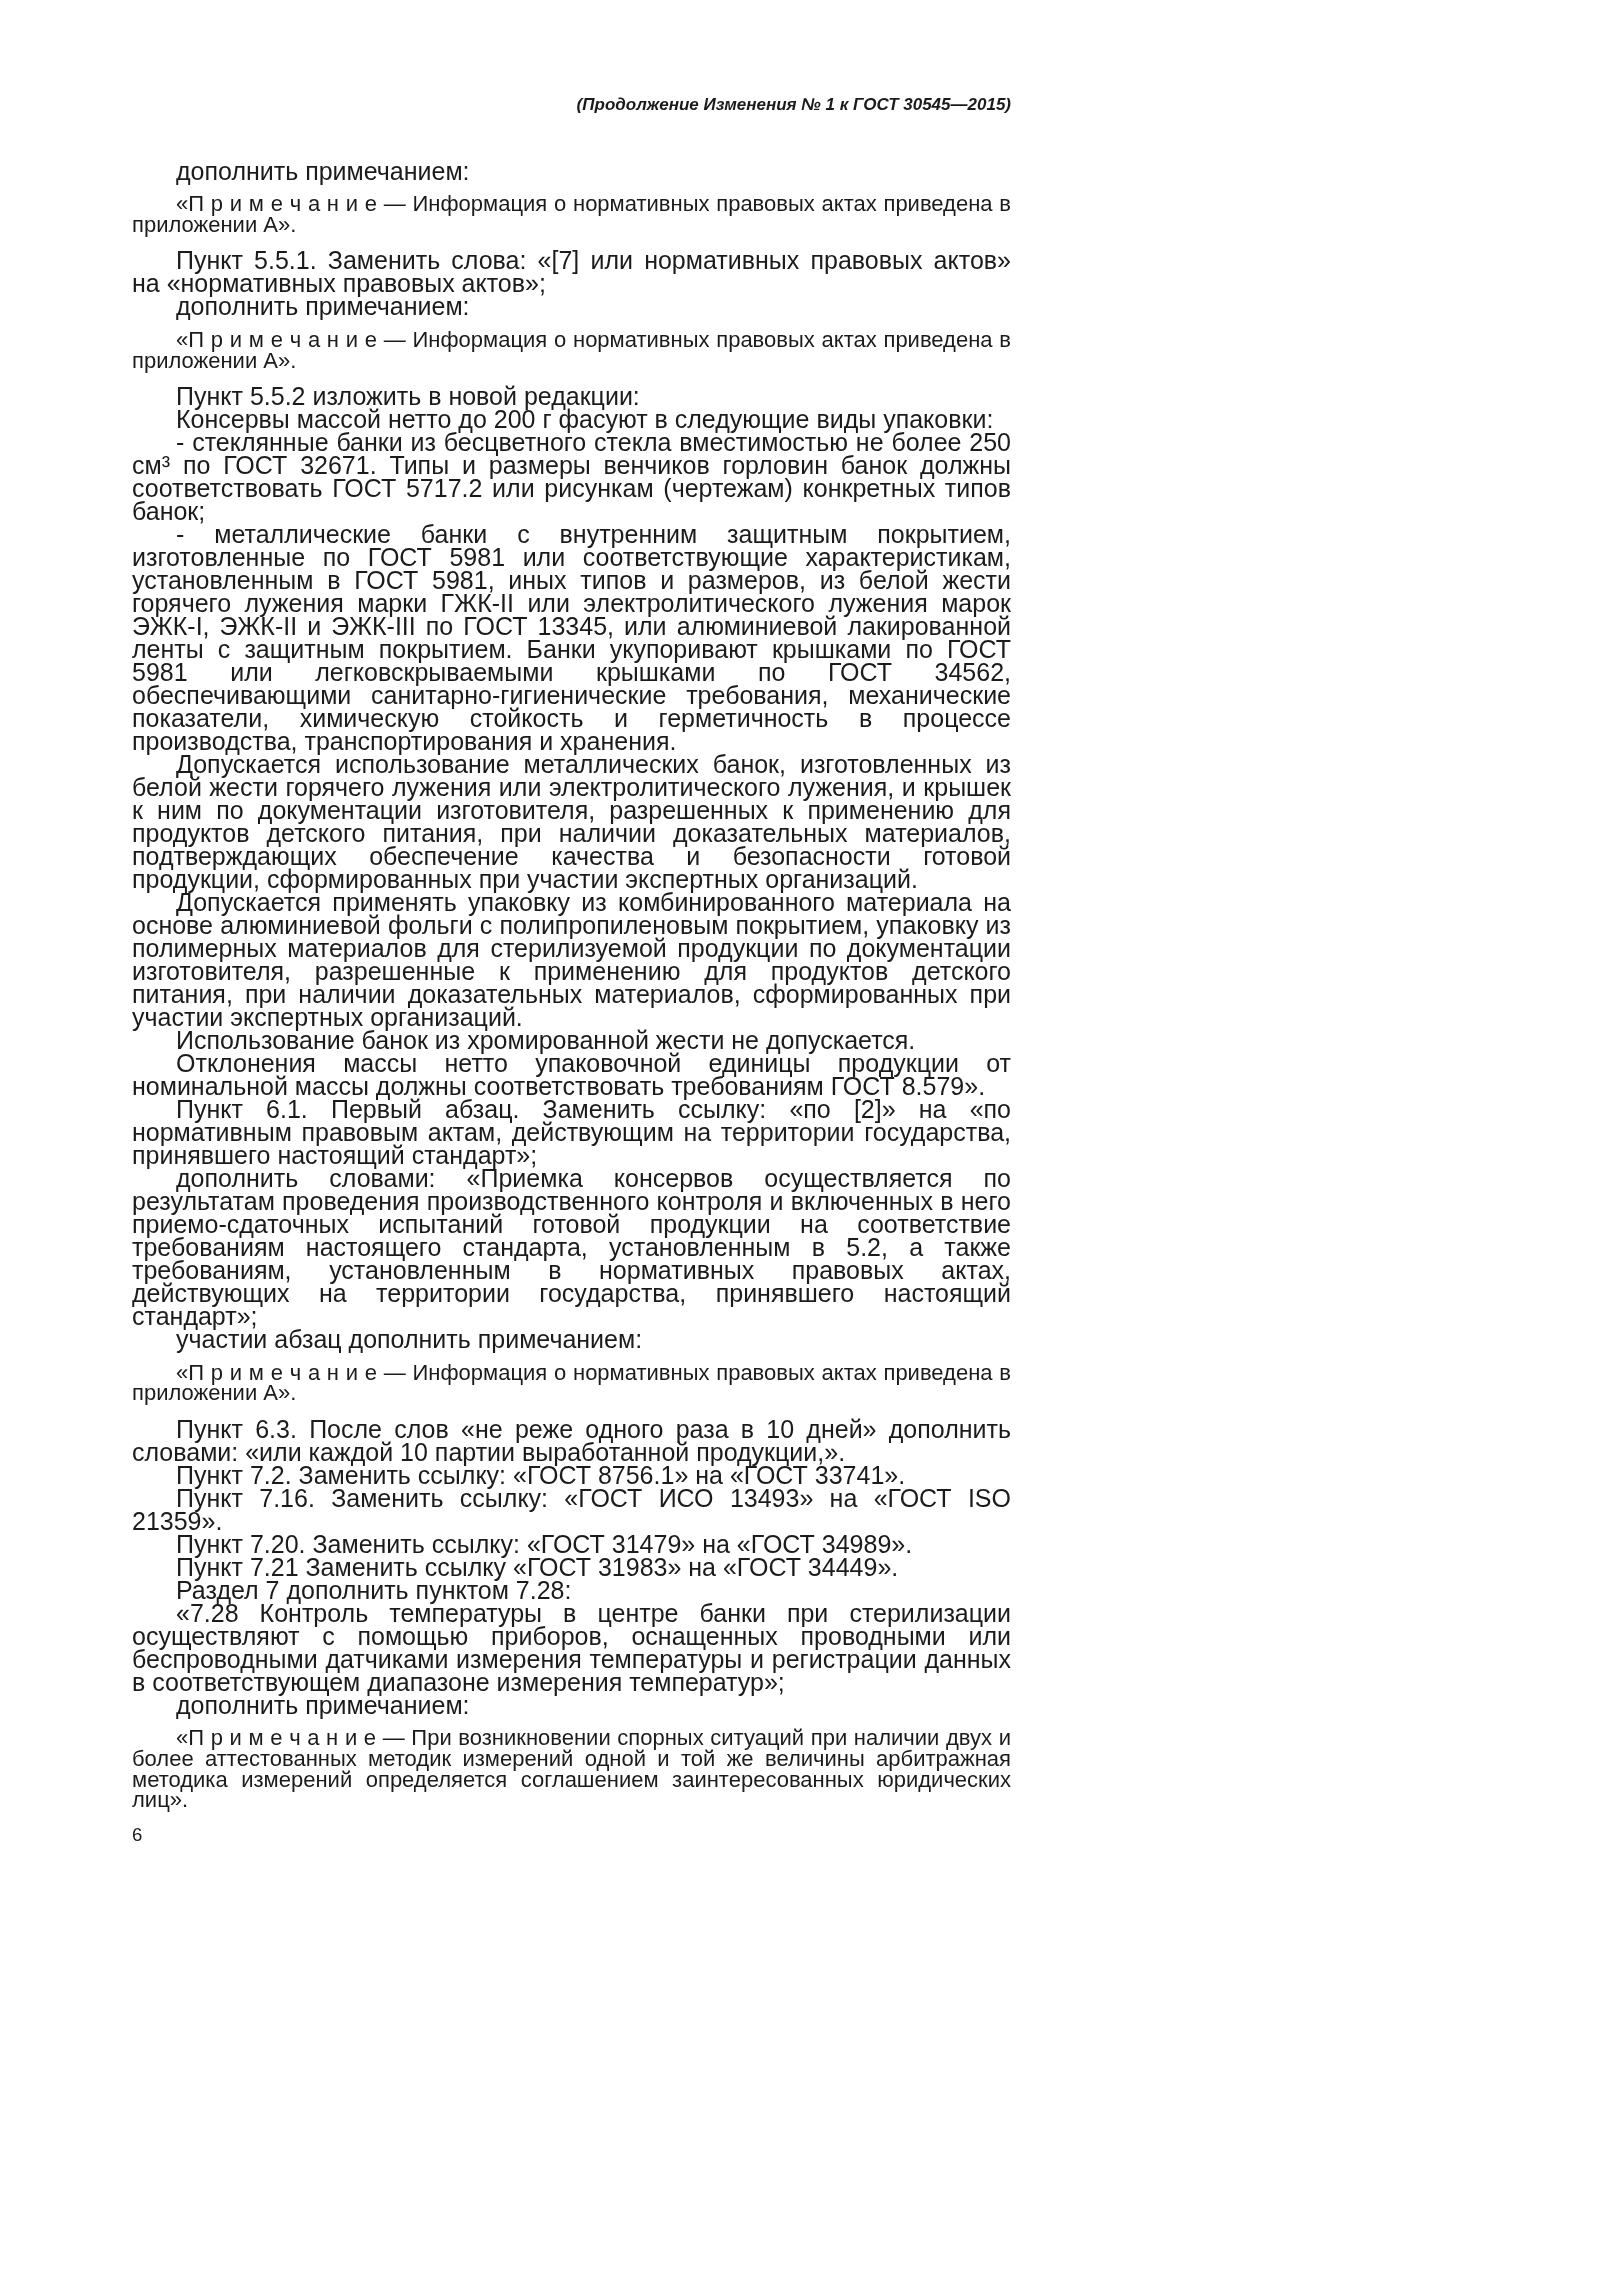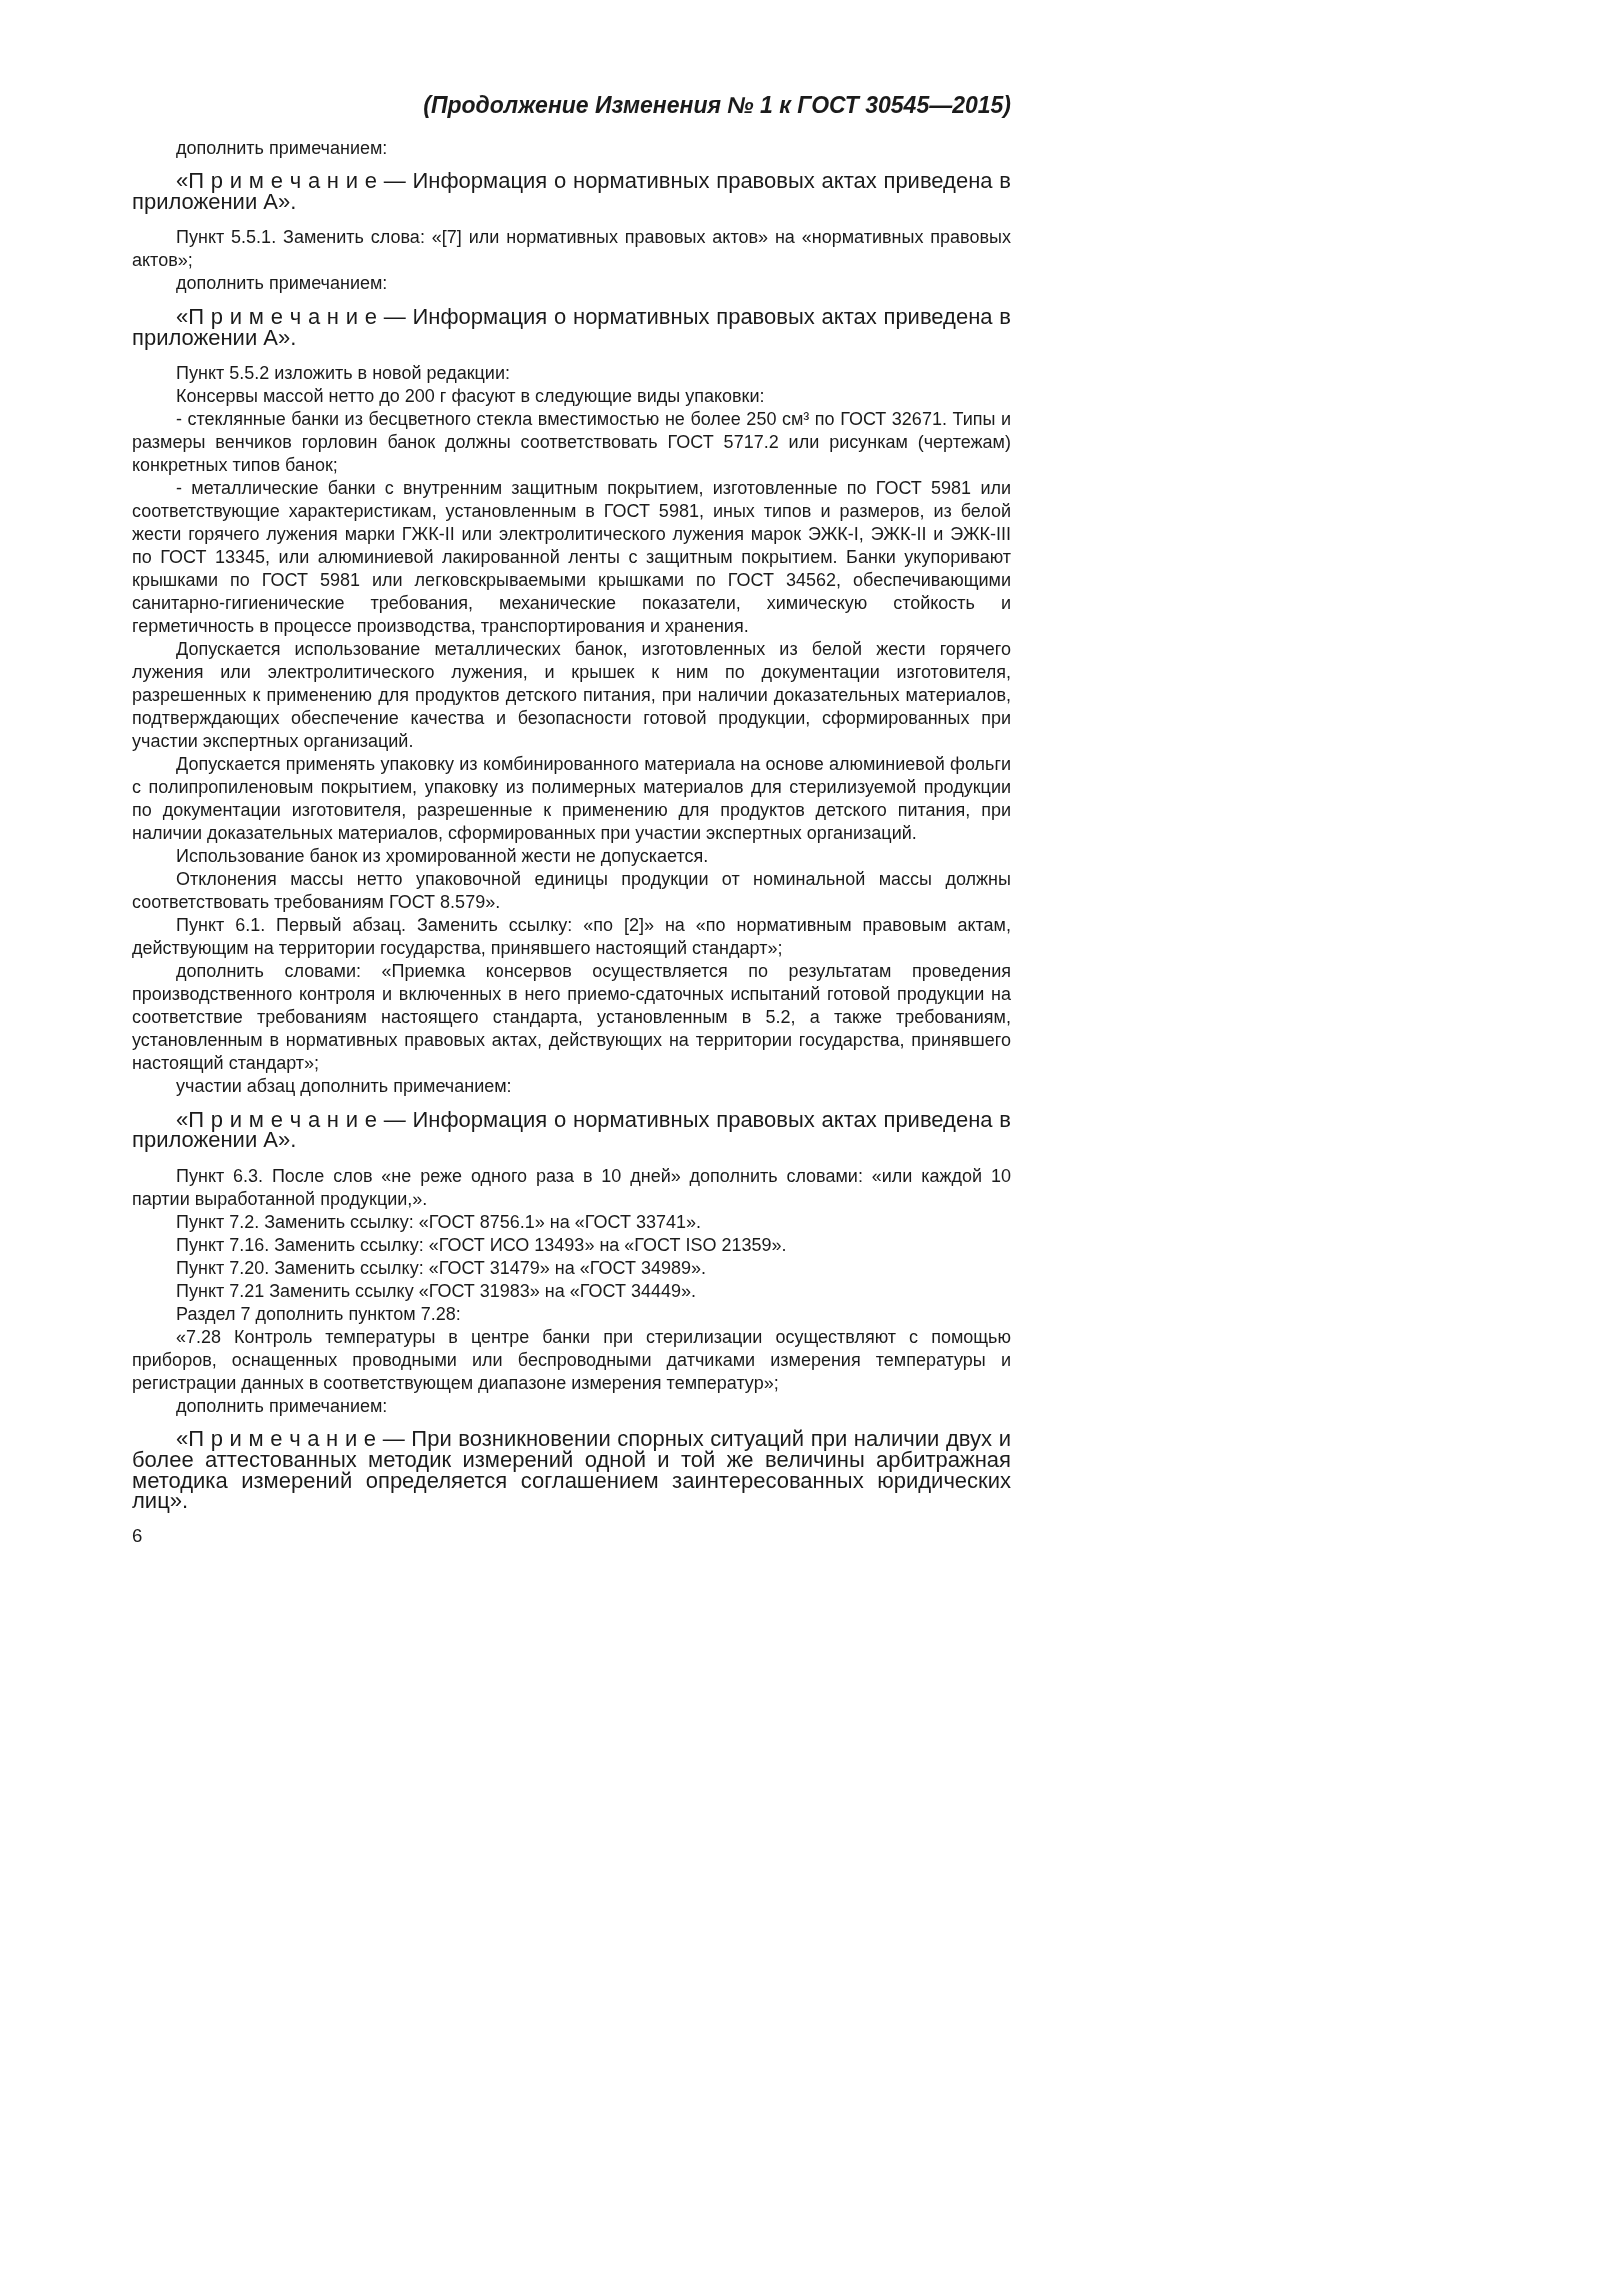--- a/index.html
+++ b/index.html
@@ -20,32 +20,32 @@
     background: #ffffff;
     overflow: hidden;
   }
   .content {
     position: absolute;
     left: 132px;
     top: 94px;
     width: 879px;
   }
   .doc-header {
-    font-size: 23px;
+    font-size: 17px;
     line-height: 22.5px;
     font-style: italic;
     font-weight: bold;
     text-align: right;
-    margin-bottom: 20px;
+    margin-bottom: 43px;
   }
   p {
     margin: 0;
   }
   .para {
-    font-size: 18px;
+    font-size: 25px;
     line-height: 23px;
     text-align: justify;
     text-indent: 44px;
   }
   .note {
     font-size: 22px;
     line-height: 20.6px;
     text-align: justify;
     text-indent: 44px;
     margin: 11.8px 0 13.7px 0;

